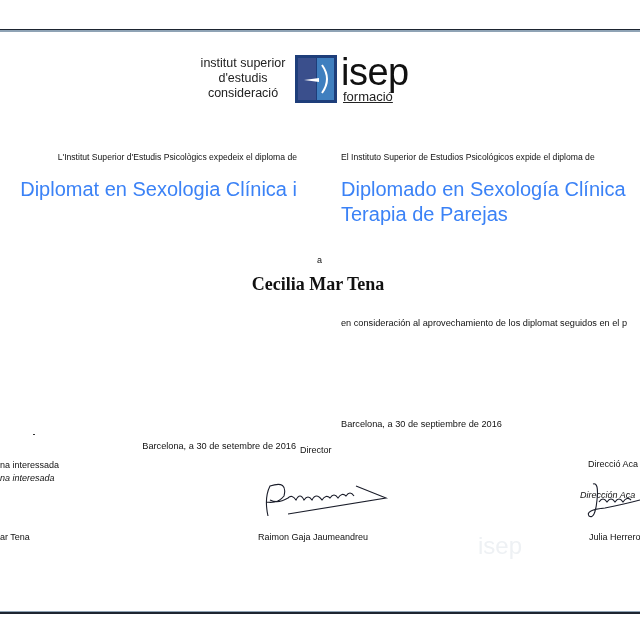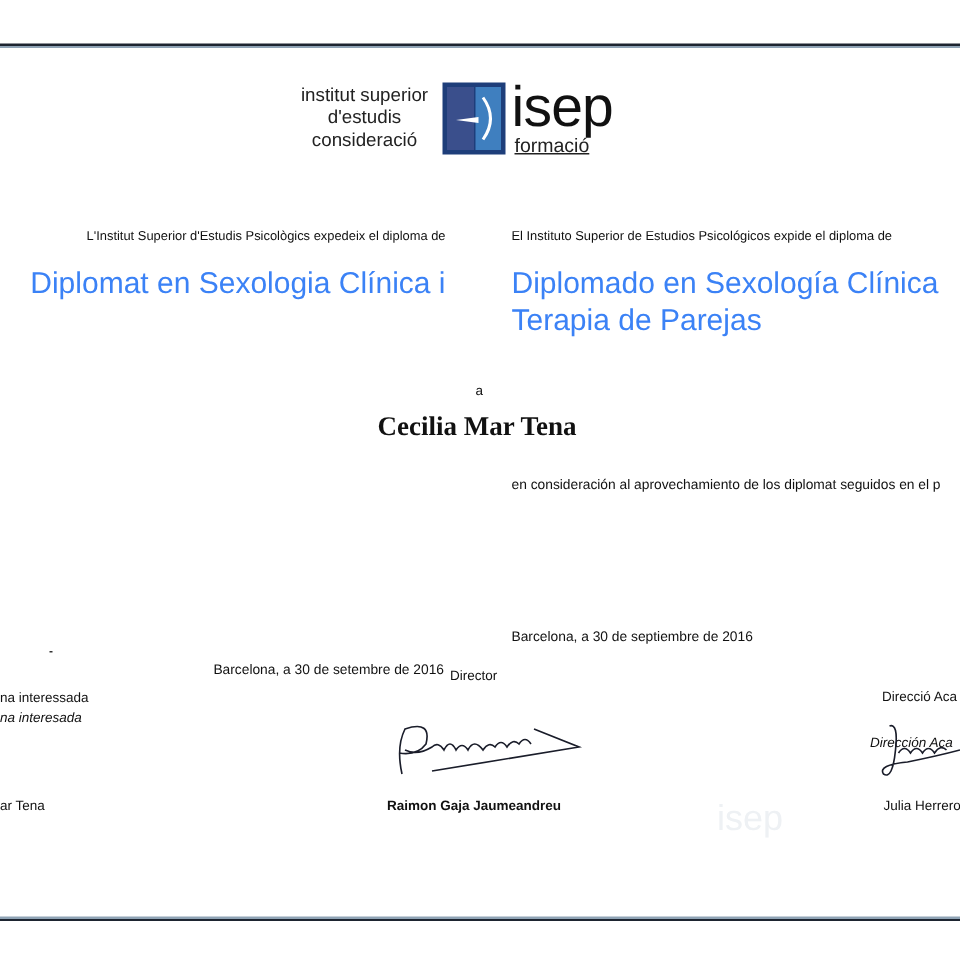--- a/index.html
+++ b/index.html
@@ -77,21 +77,21 @@
 <div class="abs" style="left:33px; top:434px; width:2px; height:1px; background:#333;"></div>
 
 <div class="abs sig-label" style="left:0; top:460px;">na interessada</div>
 <div class="abs sig-label it" style="left:0; top:473px;">na interesada</div>
 <div class="abs sig-label" style="left:0; top:532px;">ar Tena</div>
 
 <div class="abs sig-label" style="left:300px; top:445px;">Director</div>
 <svg class="abs" style="left:258px; top:478px;" width="135" height="45">
   <path d="M10 38 Q6 20 12 8 Q30 2 26 18 Q20 26 8 24 M12 22 Q20 26 30 20 Q34 16 38 22 Q42 14 46 22 Q50 16 54 22 Q58 14 64 22 Q68 16 72 20 Q76 14 80 20 Q84 14 88 18 Q92 12 96 18 M30 36 Q80 28 128 20 L98 8" stroke="#1a1d2a" stroke-width="1.1" fill="none"></path>
 </svg>
-<div class="abs sig-label" style="left:258px; top:532px;font-weight:bold;">Raimon Gaja Jaumeandreu</div>
+<div class="abs sig-label" style="left:258px; top:532px;">Raimon Gaja Jaumeandreu</div>
 
 <div class="abs sig-label" style="left:588px; top:459px;">Direcció Aca</div>
 <div class="abs sig-label it" style="left:580px; top:472px;margin-top:18px;">Dirección Aca</div>
 <svg class="abs" style="left:585px; top:480px;" width="55" height="48">
   <path d="M8 4 Q14 2 12 20 Q10 40 4 36 Q0 30 20 28 Q40 24 55 20 M14 22 Q18 16 22 22 Q26 16 30 22 Q34 16 38 22 Q42 16 46 20" stroke="#1a1d2a" stroke-width="1.1" fill="none"></path>
 </svg>
 <div class="abs sig-label" style="left:589px; top:532px;">Julia Herrero</div>
 
 <div class="abs watermark" style="left:478px; top:532px;">isep</div>
 

